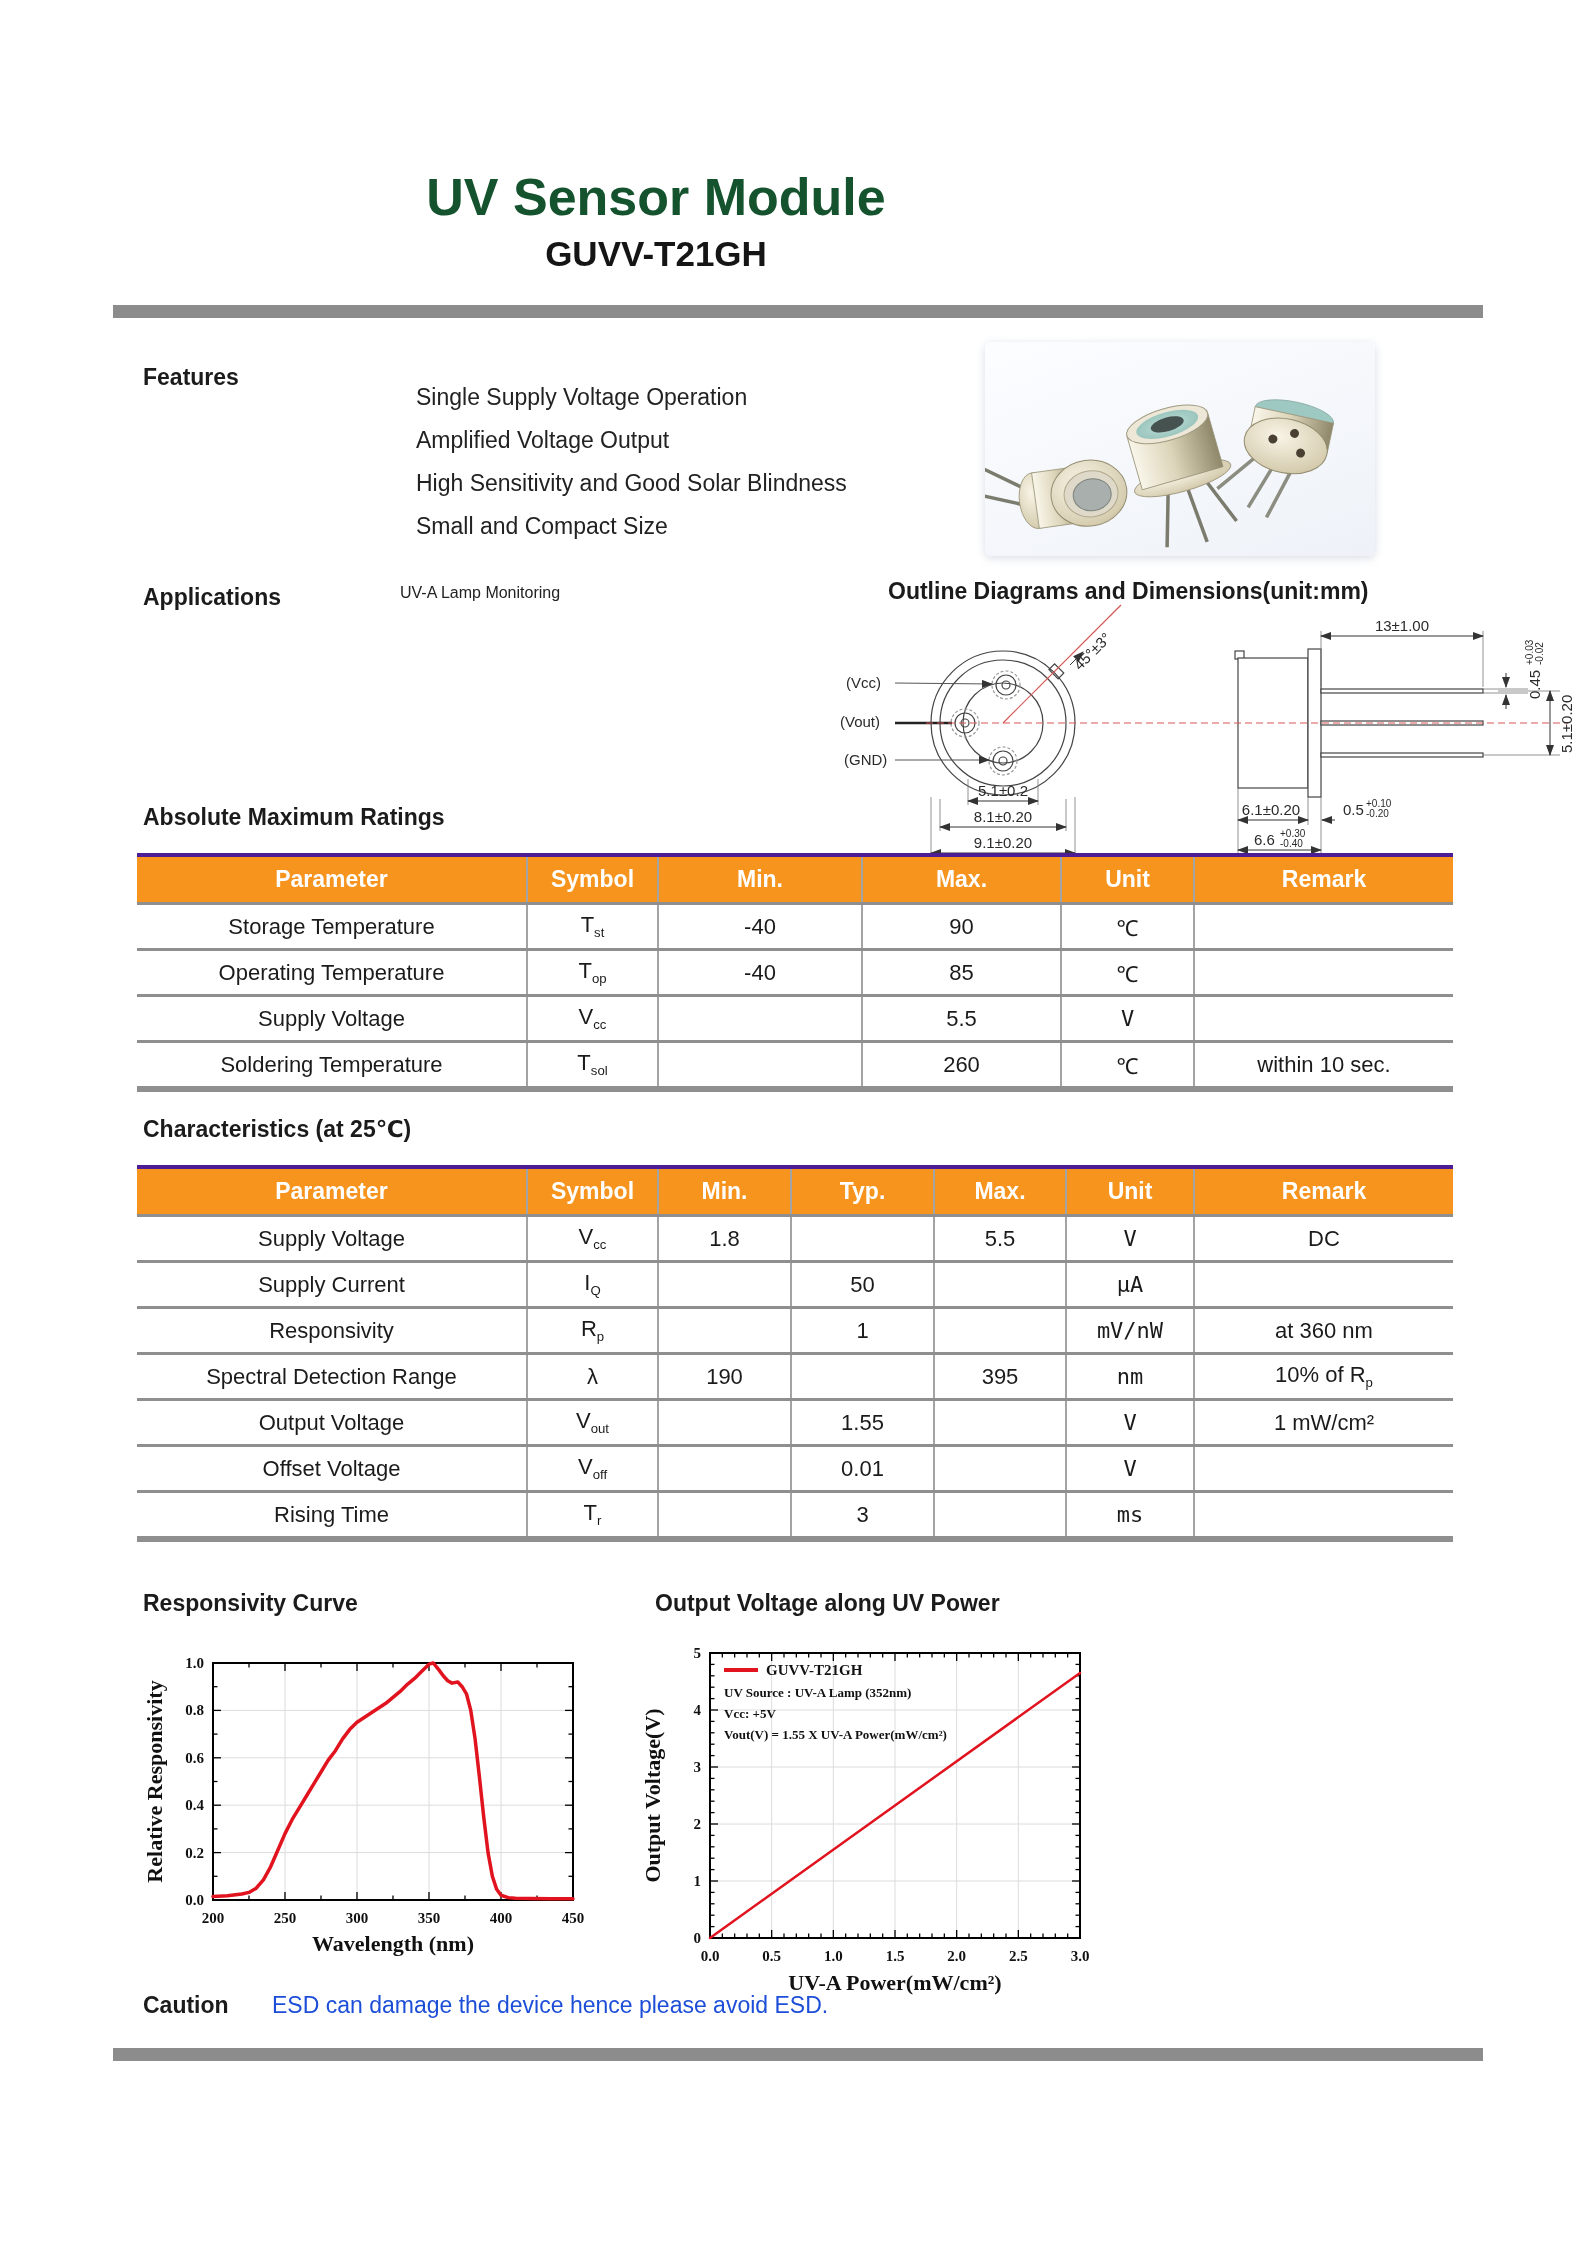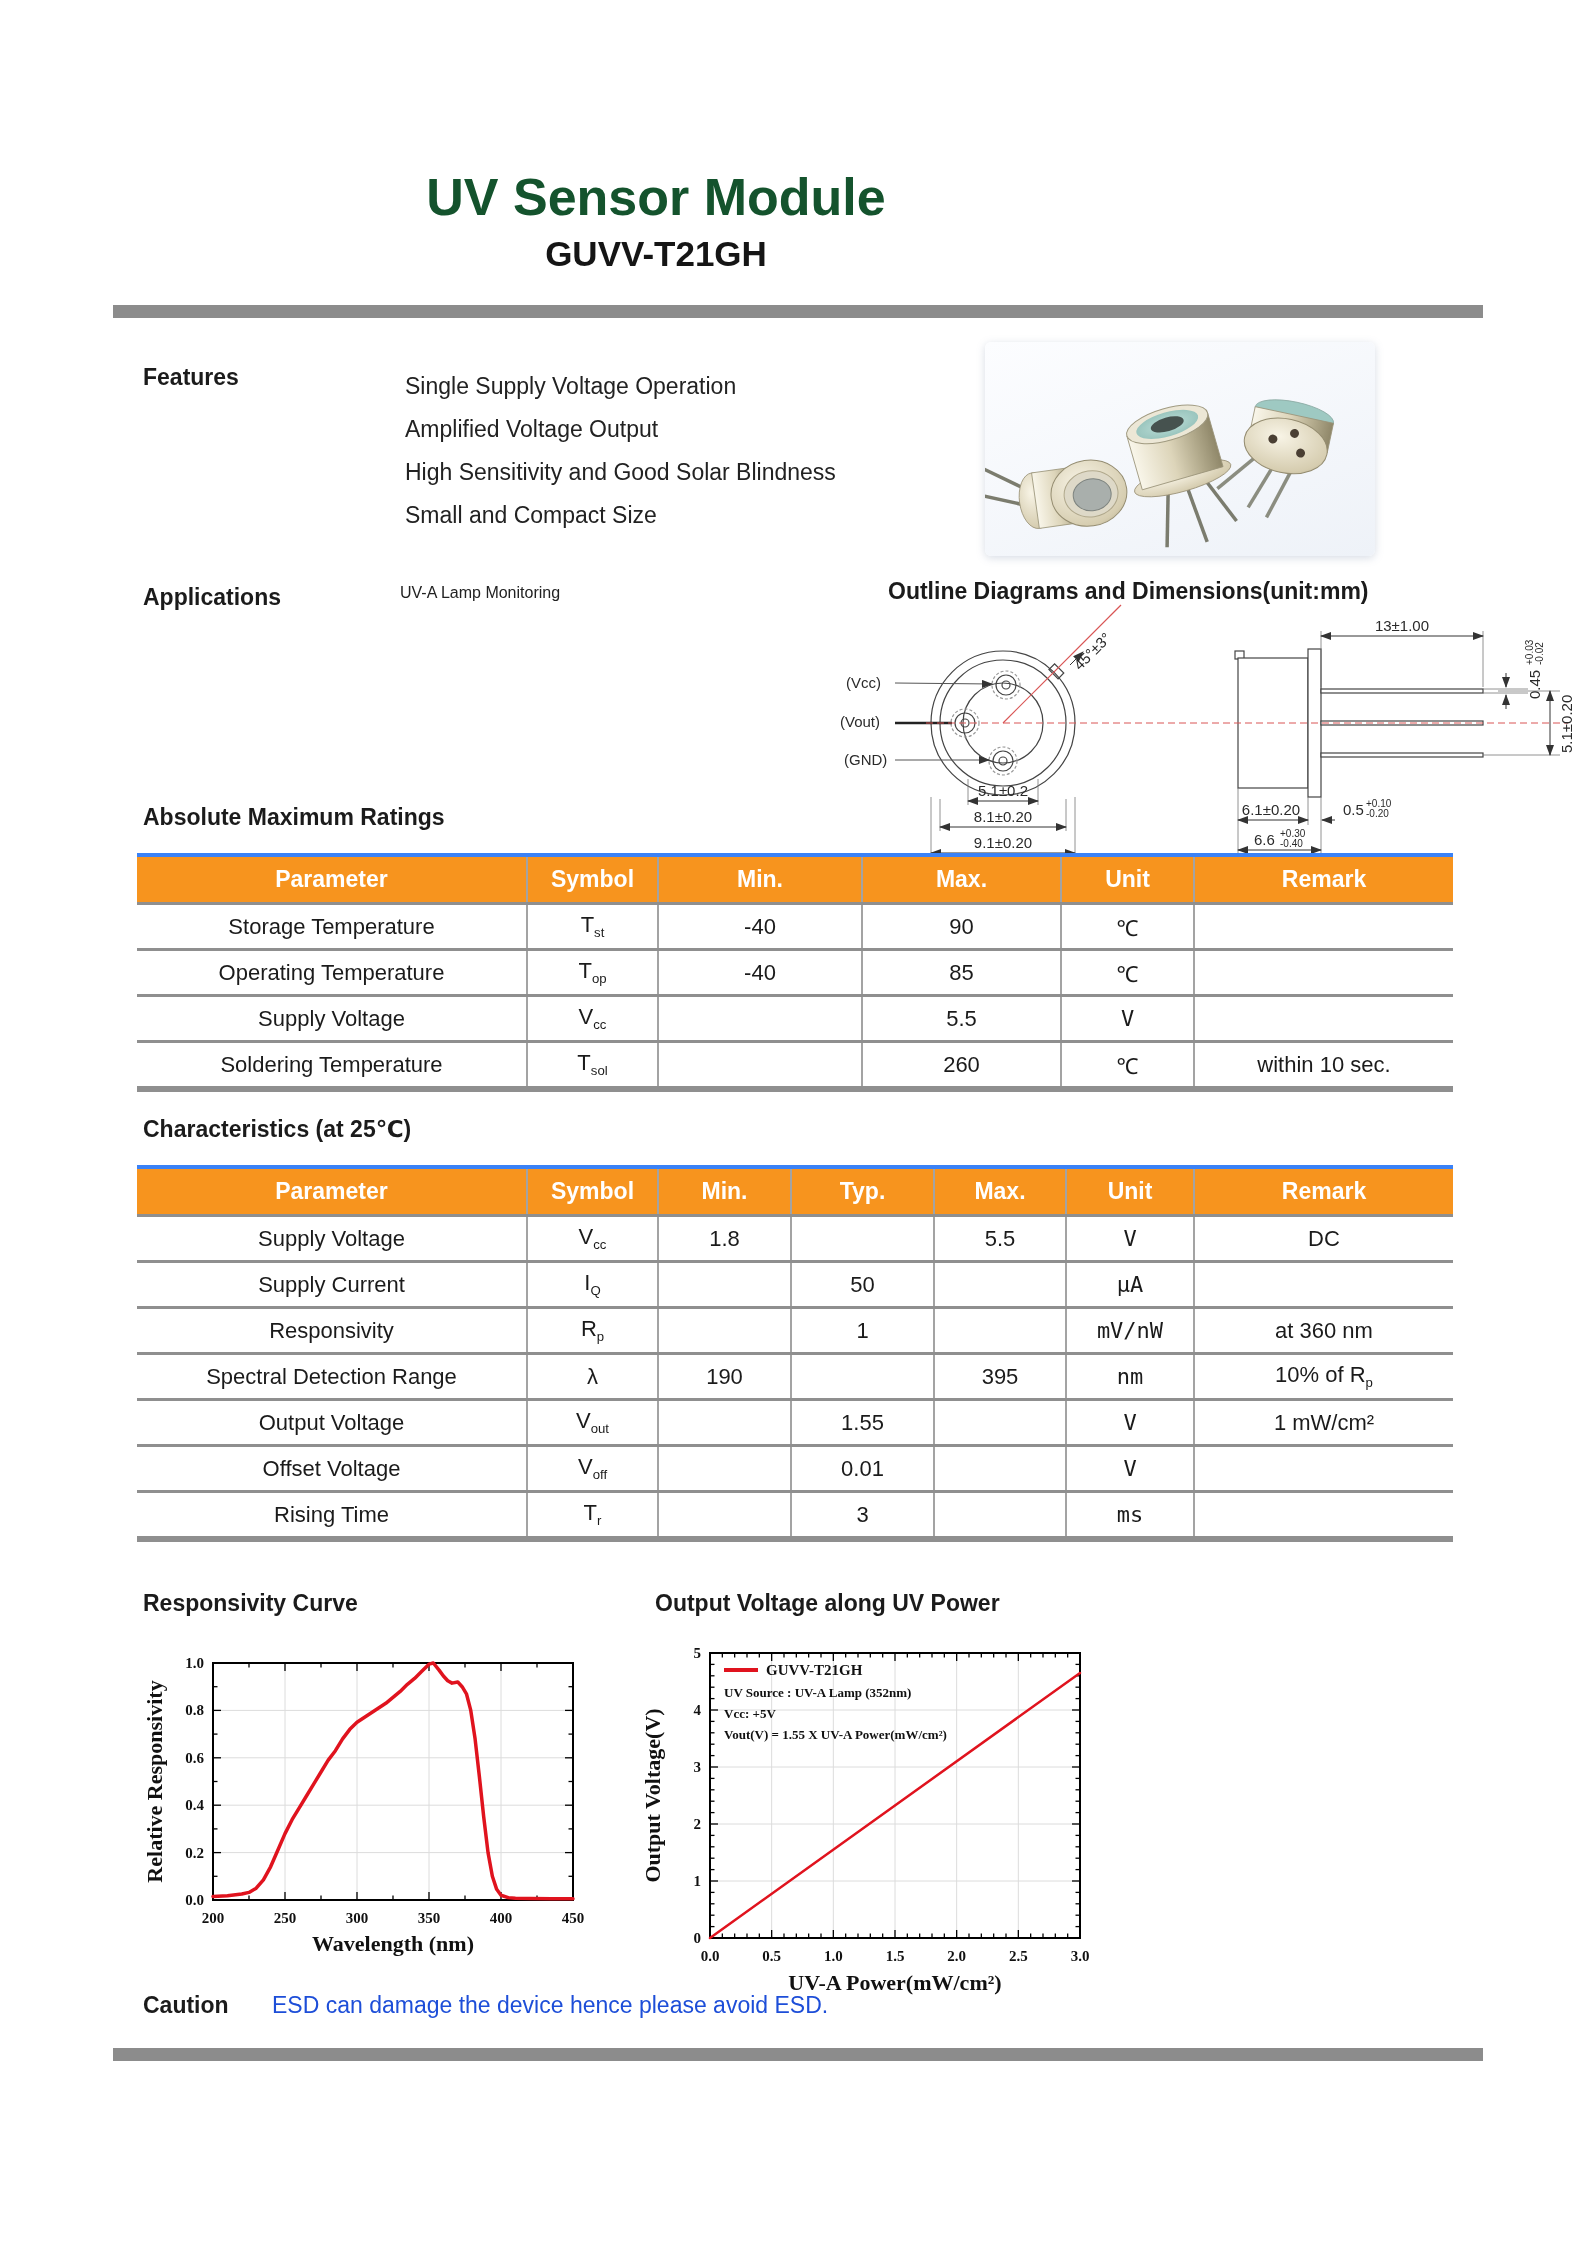--- a/index.html
+++ b/index.html
@@ -4,30 +4,30 @@
 <style>
   html,body{margin:0;padding:0;background:#ffffff;}
   #page{position:relative;width:1587px;height:2245px;background:#fff;overflow:hidden;
         font-family:"Liberation Sans","DejaVu Sans",sans-serif;color:#1b1b1b;}
   .bar{position:absolute;left:113px;width:1370px;height:13px;background:#8c8c8c;}
   #title-block{position:absolute;top:168px;left:0;width:1312px;text-align:center;}
   #main-title{margin:0;font-size:52px;font-weight:bold;color:#14532d;line-height:58px;}
   #model{margin:8px 0 0 0;font-size:35px;font-weight:bold;color:#151515;line-height:40px;}
   .section-label{position:absolute;font-size:23px;font-weight:bold;color:#1b1b1b;}
   .body-text{position:absolute;font-size:16px;color:#222;}
-  .feature-list{position:absolute;left:400px;top:360px;margin:5px;padding:0;list-style:none;font-size:23px;color:#222;}
+  .feature-list{position:absolute;left:400px;top:360px;margin:16px;padding:0;list-style:none;font-size:23px;color:#222;}
   .feature-list li{height:43px;line-height:43px;}
   
   .photo{position:absolute;left:985px;top:342px;width:390px;height:214px;border-radius:6px;
          background:linear-gradient(160deg,#fcfdff,#eef2f8);box-shadow:0 2px 8px rgba(110,130,160,.28);}
   
   table.dtable{position:absolute;left:137px;width:1316px;border-collapse:collapse;table-layout:fixed;}
   table.dtable th{background:#f7941e;color:#fff;font-size:23px;font-weight:bold;height:45px;padding:0;}
   table.dtable td{height:43px;text-align:center;font-size:22px;padding:0;color:#1b1b1b;}
-  table.dtable thead tr{border-top:4px solid #3b82f6;border-bottom:3px solid #8f8f8f;}
+  table.dtable thead tr{border-top:4px solid #4c1d95;border-bottom:3px solid #8f8f8f;}
   table.dtable tbody tr{border-bottom:3px solid #8f8f8f;}
   table.dtable tbody tr:last-child{border-bottom:6px solid #8f8f8f;}
   table.dtable th+th, table.dtable td+td{border-left:2px solid #a3a3a3;}
   table.dtable sub{font-size:0.60em;}
   .unit-cell{font-family:"DejaVu Sans Mono",monospace;font-size:20px;}
   
   .chart{position:absolute;}
   .tick{font:bold 15px "Liberation Serif","DejaVu Serif",serif;fill:#111;}
   .axis-label{font:bold 22px "Liberation Serif","DejaVu Serif",serif;fill:#111;}
   .legend-main{font:bold 15px "Liberation Serif","DejaVu Serif",serif;fill:#111;}

